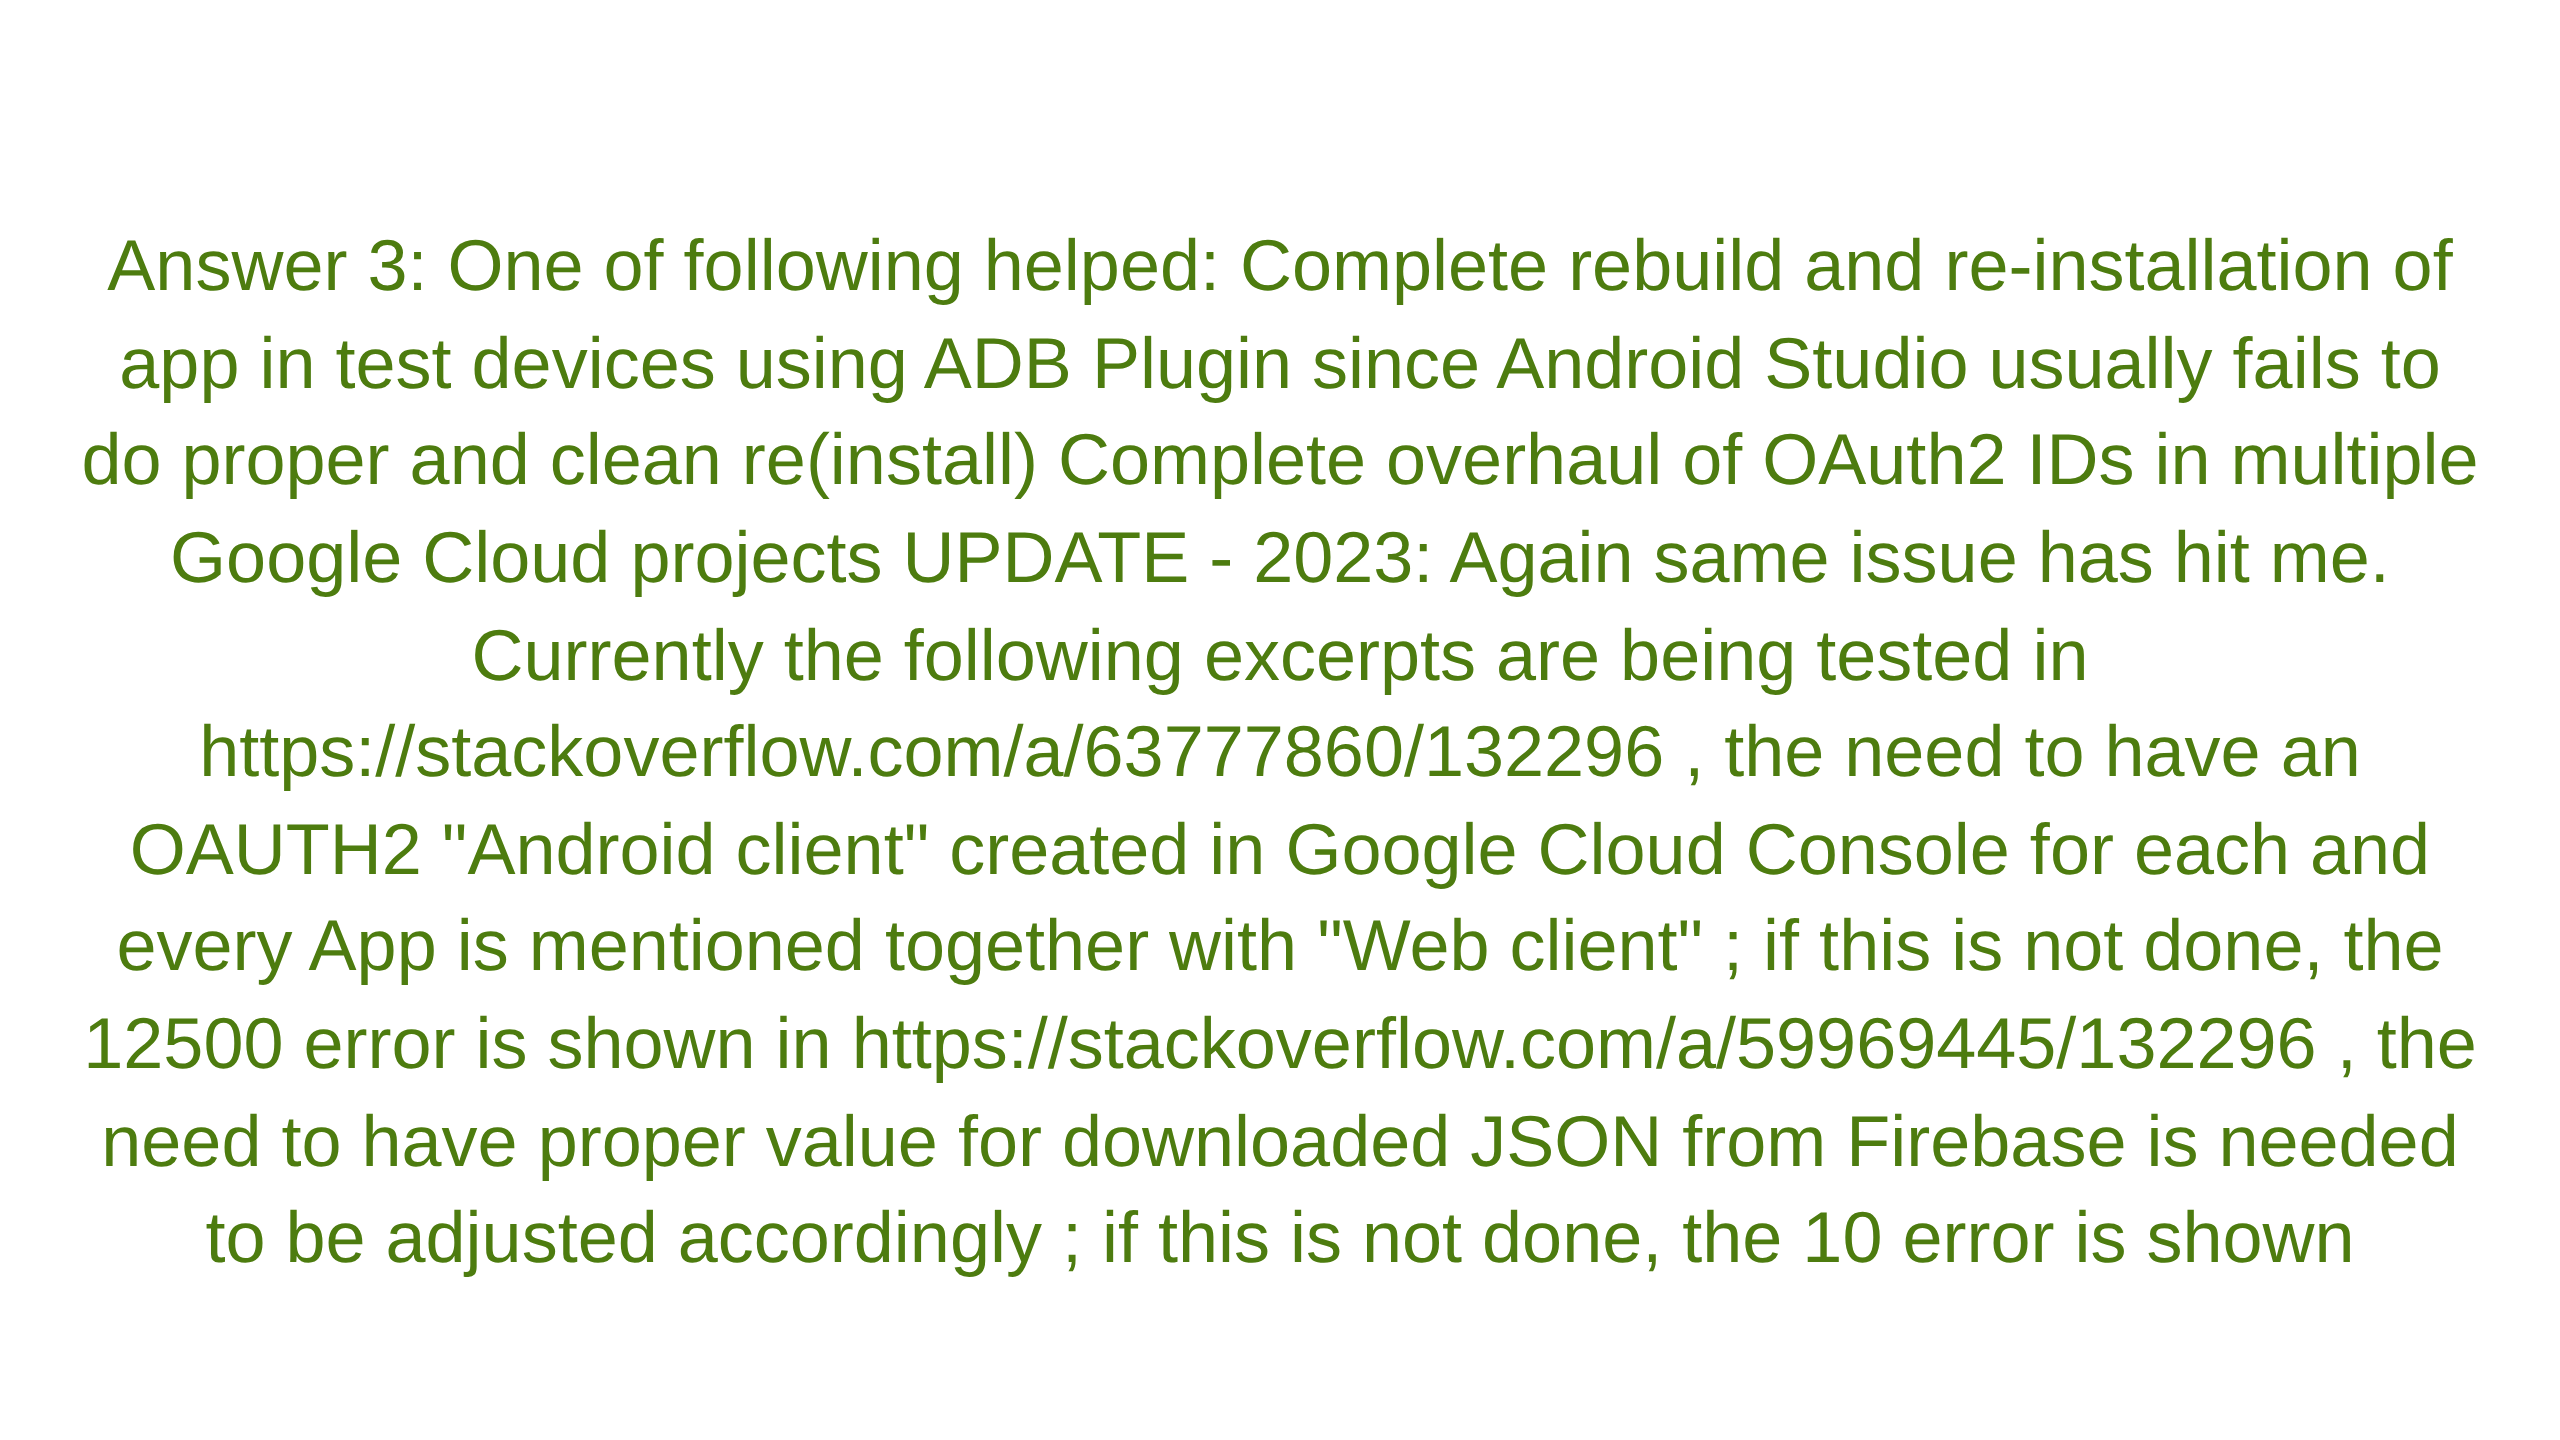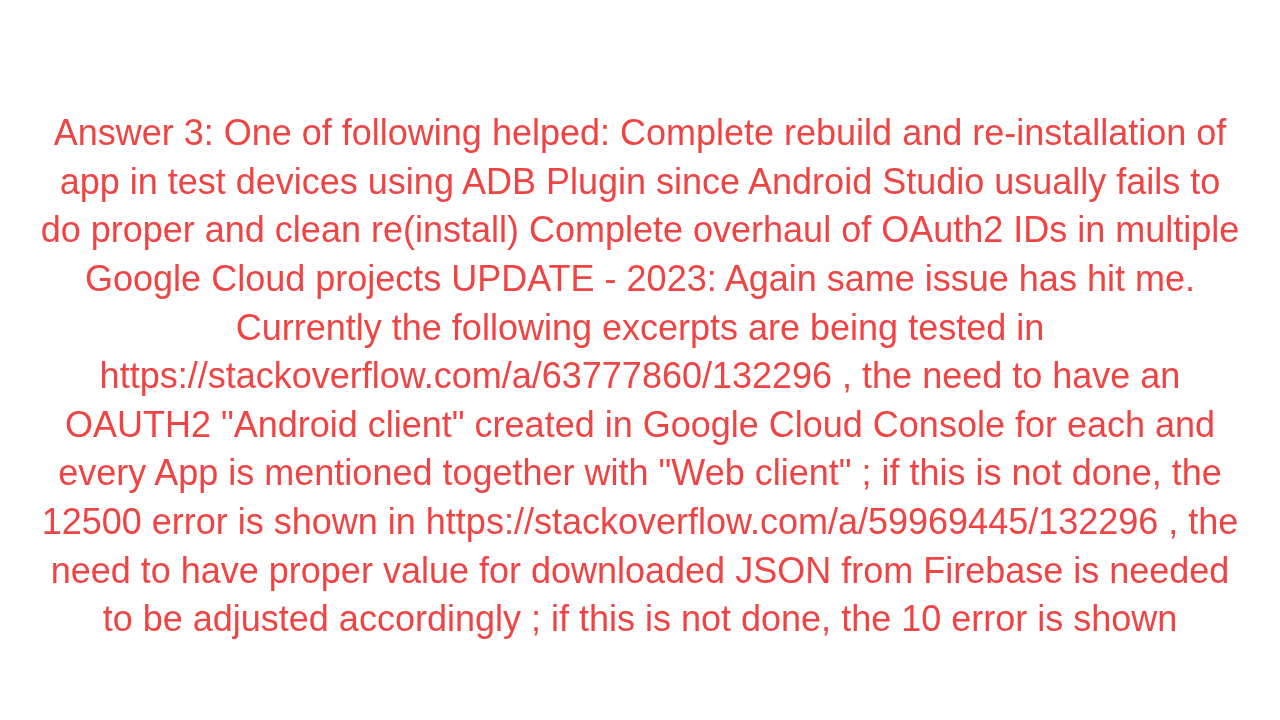--- a/index.html
+++ b/index.html
@@ -24,21 +24,21 @@
       display: flex;
       align-items: center;
       justify-content: center;
       padding: 20px 40px;
     }
 
     .main-text {
       font-family: Arial, sans-serif;
       font-size: 36px;
       font-weight: normal;
-      color: #ef4444;
+      color: #4d7c0f;
       text-align: center;
       line-height: 1.35;
       width: 100%;
       margin-top: 33px;
     }
   </style>
 </head>
 <body>
 
 <div class="content-container">

